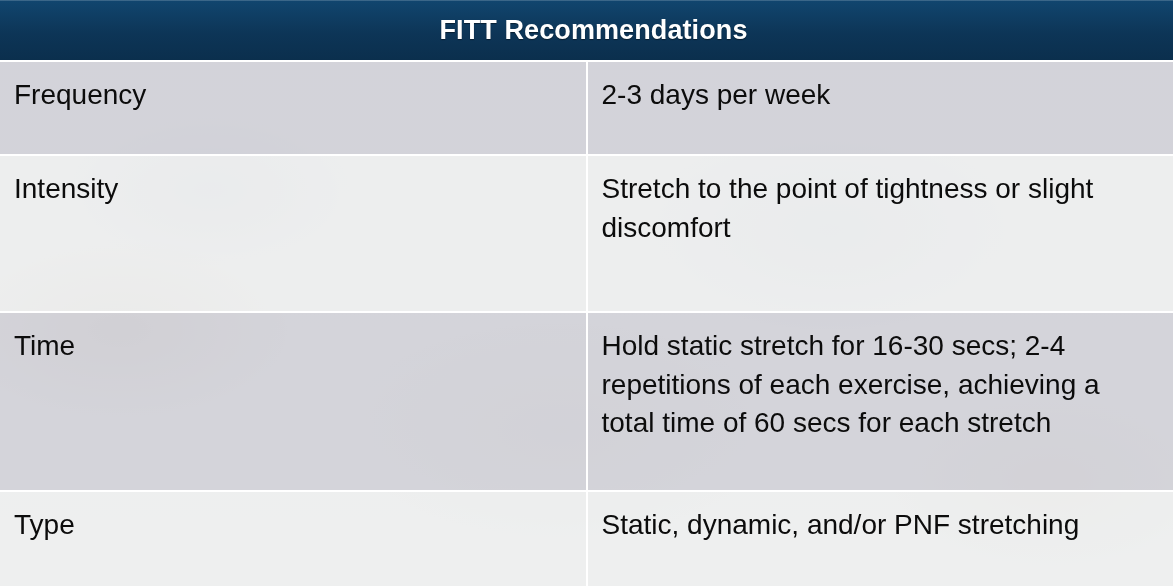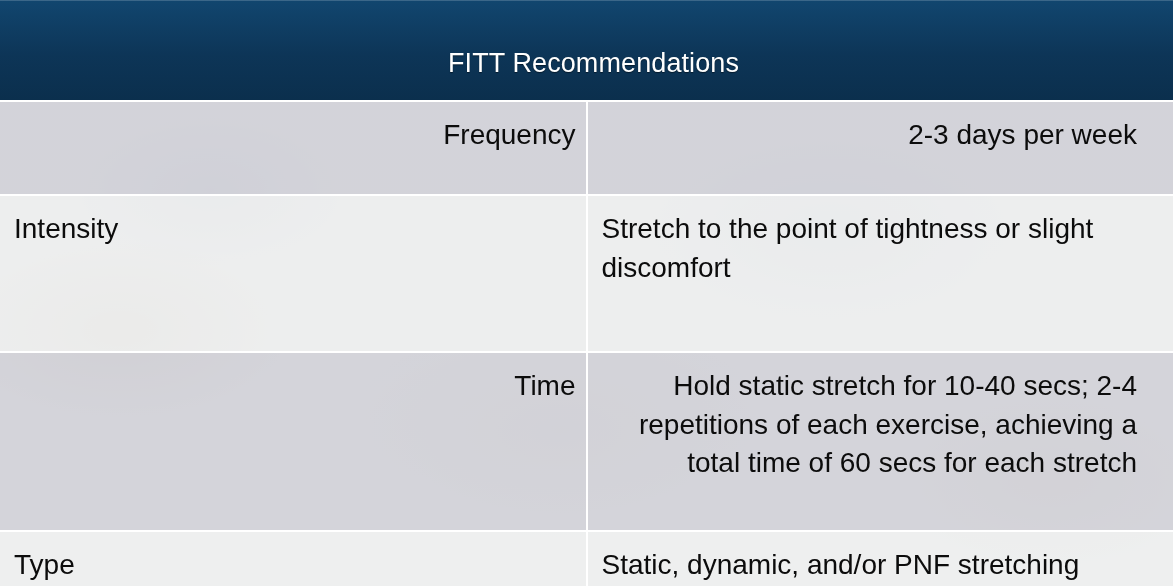--- a/index.html
+++ b/index.html
@@ -43,35 +43,34 @@
     table-layout: fixed;
   }
 
   .title-bar {
     height: 58px;
     background: linear-gradient(180deg, #11466f 0%, #0d3557 55%, #0b2f4d 100%);
     box-shadow: inset 0 1px 0 rgba(255,255,255,0.18);
   }
   .title-bar .title-text {
     display: block;
-    padding: 0 0 7px 14px;
+    padding: 0 0 0 14px;
     color: #ffffff;
     font-size: 27px;
-    font-weight: normal;
+    font-weight: bold;
     letter-spacing: 0.1px;
     line-height: 58px;
     text-shadow: 0 1px 1px rgba(0,0,0,0.45);
     white-space: nowrap;
-    margin-top: 33px;
   }
 
   .row {
     vertical-align: top;
   }
-  .row.shade-dark  > .cell { background: rgba(206,206,214,0.80); text-align: right; }
+  .row.shade-dark  > .cell { background: rgba(206,206,214,0.80); }
   .row.shade-light > .cell { background: rgba(238,239,239,0.82); }
 
   .cell {
     padding: 14px 10px 10px 14px;
     font-size: 28px;
     line-height: 1.38;
     color: #0c0c0c;
     border-top: 2px solid #ffffff;
     border-right: 2px solid #ffffff;
     word-wrap: break-word;
@@ -107,21 +106,21 @@
         <td class="cell value">2-3 days per week</td>
       </tr>
 
       <tr class="row shade-light r-intensity">
         <td class="cell label">Intensity</td>
         <td class="cell value">Stretch to the point of tightness or slight discomfort</td>
       </tr>
 
       <tr class="row shade-dark r-time">
         <td class="cell label">Time</td>
-        <td class="cell value">Hold static stretch for 10-40 secs; 2-4 repetitions of each exercise, achieving a total time of 60 secs for each stretch</td>
+        <td class="cell value">Hold static stretch for 16-30 secs; 2-4 repetitions of each exercise, achieving a total time of 60 secs for each stretch</td>
       </tr>
 
       <tr class="row shade-light r-type">
         <td class="cell label">Type</td>
         <td class="cell value">Static, dynamic, and/or PNF stretching</td>
       </tr>
 
     </tbody>
   </table>
 

